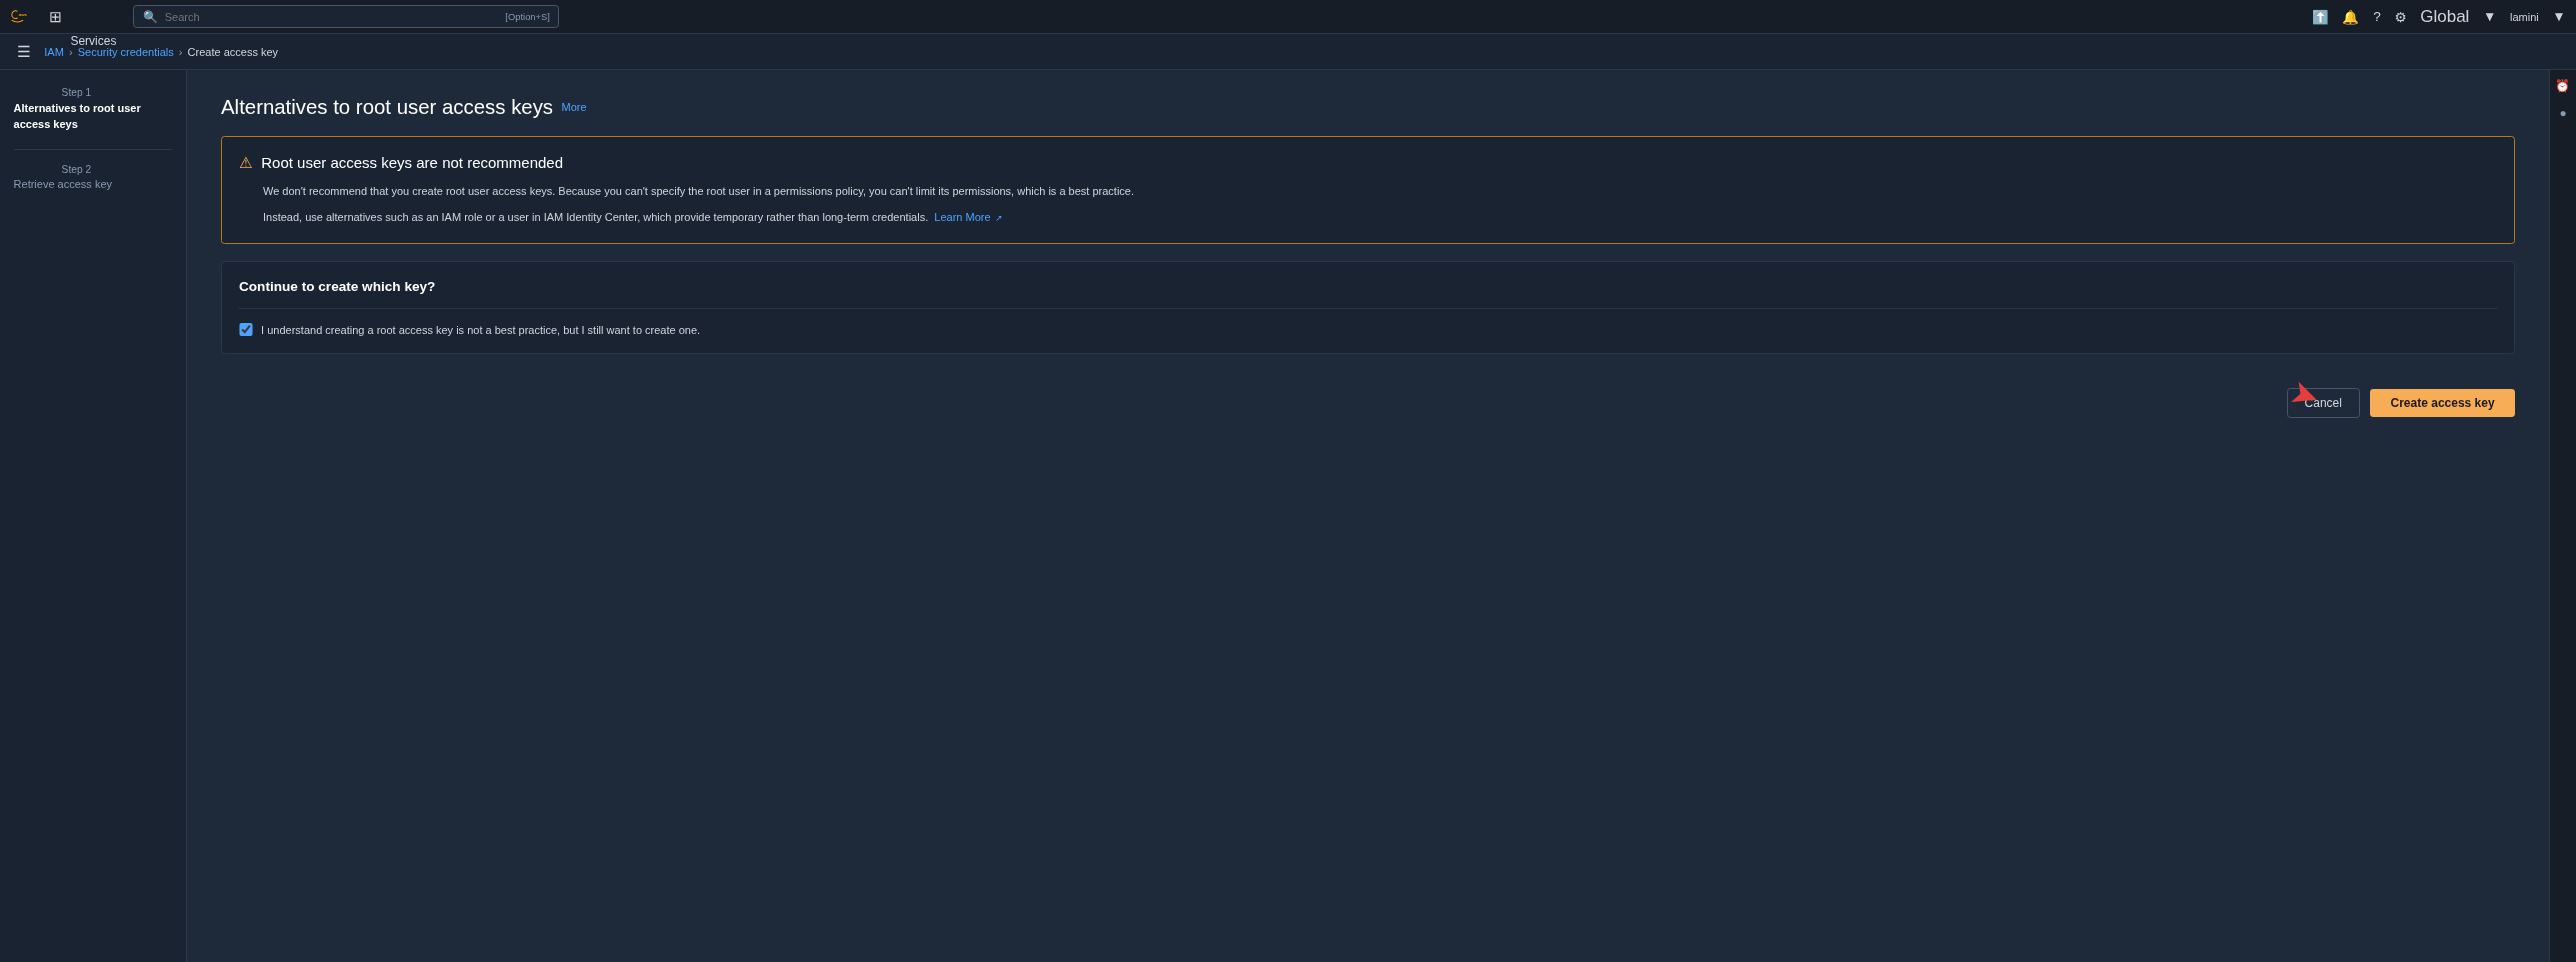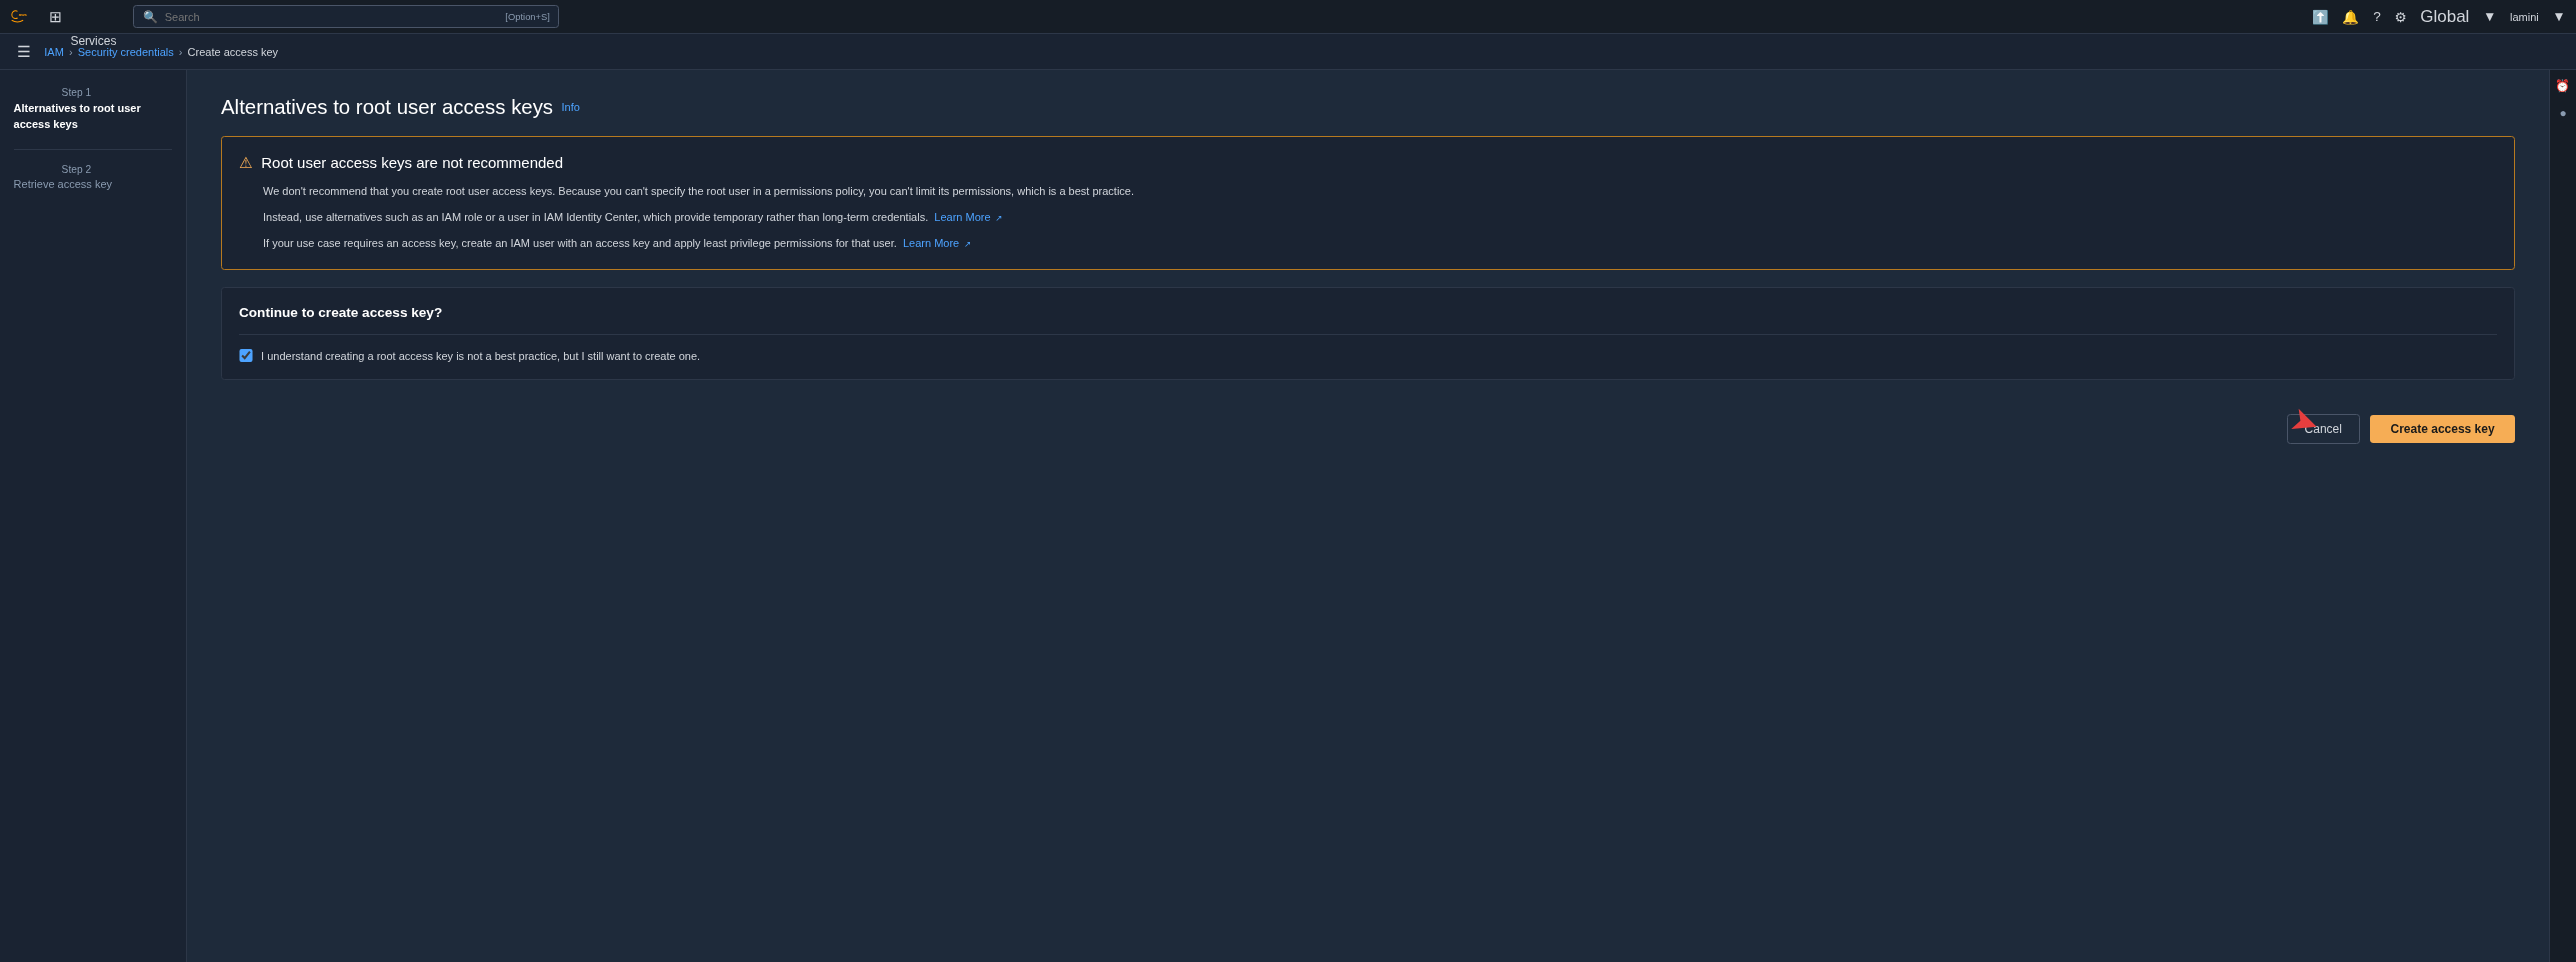--- a/index.html
+++ b/index.html
@@ -375,49 +375,42 @@
     <div class="sidebar-step">
       <div class="sidebar-step-label">Step 2</div>
       <div class="sidebar-step-title-inactive">Retrieve access key</div>
     </div>
   </aside>
 
   <main class="content-area">
 
     <div class="page-title-row">
       <h1 class="page-title">Alternatives to root user access keys</h1>
-      <a class="info-link">Info</a>
+      <a class="info-link">More</a>
     </div>
 
     <div class="warning-box">
       <div class="warning-header">
         <span class="warning-icon">⚠</span>
         <span class="warning-title">Root user access keys are not recommended</span>
       </div>
       <div class="warning-body">
         <p>We don't recommend that you create root user access keys. Because you can't specify the root user in a permissions policy, you can't limit its permissions, which is a best practice.</p>
         <p>
           <span>Instead, use alternatives such as an IAM role or a user in IAM Identity Center, which provide temporary rather than long-term credentials.</span>&nbsp;
           <a class="learn-more-link">
             <span>Learn More</span>
             <span class="external-icon">↗</span>
           </a>
         </p>
-        <p>
-          <span>If your use case requires an access key, create an IAM user with an access key and apply least privilege permissions for that user.</span>&nbsp;
-          <a class="learn-more-link">
-            <span>Learn More</span>
-            <span class="external-icon">↗</span>
-          </a>
-        </p>
       </div>
     </div>
 
     <div class="continue-box">
-      <div class="continue-title">Continue to create access key?</div>
+      <div class="continue-title">Continue to create which key?</div>
       <hr class="continue-divider">
       <div class="checkbox-row">
         <input type="checkbox" class="checkbox-input" checked="" style="">
         <label class="checkbox-label">I understand creating a root access key is not a best practice, but I still want to create one.</label>
       </div>
     </div>
 
     <div class="footer-row">
 
       <span class="red-arrow" style="position:absolute; right: 196px; top: 50%; transform: translateY(-50%) rotate(20deg); font-size: 34px; color: #e53e3e; pointer-events: none;">➤</span>

